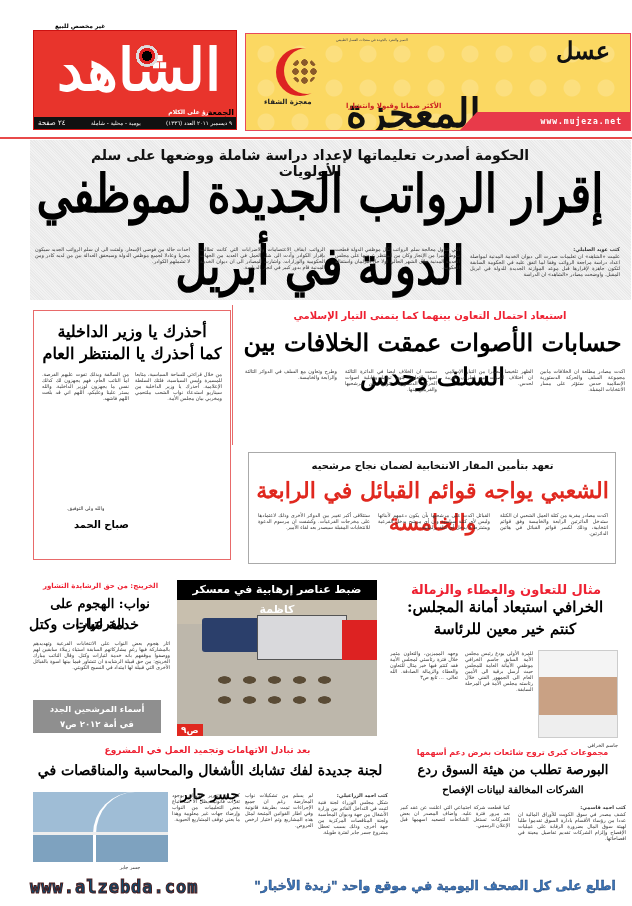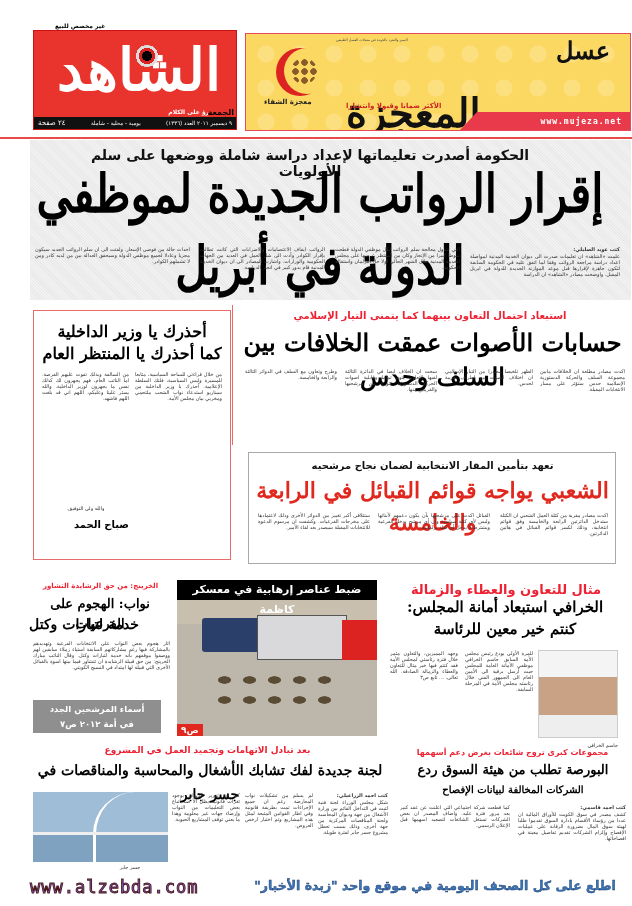--- a/index.html
+++ b/index.html
@@ -159,15 +159,15 @@
 <div class="abs kicker-red" style="left:400px;top:748px;width:225px;font-size:8px;">مجموعات كبرى تروج شائعات بغرض دعم أسهمها</div>
 <div class="abs hl" style="left:398px;top:760px;width:230px;font-size:13px;line-height:20px;">البورصة تطلب من هيئة السوق ردع</div>
 <div class="abs hl" style="left:398px;top:780px;width:230px;font-size:10px;line-height:20px;">الشركات المخالفة لبيانات الإفصاح</div>
 <div class="abs txt" style="left:518px;top:804px;width:108px;height:60px;">
   <p style="font-weight:bold;">كتب احمد قاسمي:</p>
   <p>كشف مصدر في سوق الكويت للأوراق المالية ان عددا من رؤساء الأقسام بادارة السوق تقدموا طلبا لهيئة سوق المال بضرورة الرقابة على عمليات الإفصاح وإلزام الشركات تقديم تفاصيل معينة في افصاحاتها.</p>
 </div>
 <div class="abs txt" style="left:400px;top:804px;width:110px;height:60px;">كما قطعت شركة اجتماعي التي اعلنت عن عقد كبير بعد مرور فترة عليه. واضاف المصدر ان بعض الشركات تستغل الشائعات لتصعيد اسهمها قبل الإعلان الرسمي.</div>
 
 <div class="abs" style="left:0;top:872px;width:632px;height:34px;background:#fff;">
-  <div style="position:absolute;left:18px;top:5px;font-family:'DejaVu Sans Mono',monospace;font-weight:normal;font-size:17px;color:#8b5cf6;-webkit-text-stroke:1px #4a1a1a;direction:ltr;letter-spacing:1px;padding-left:12px;">www.alzebda.com</div>
+  <div style="position:absolute;left:18px;top:5px;font-family:'DejaVu Sans Mono',monospace;font-weight:bold;font-size:17px;color:#0c4a6e;-webkit-text-stroke:1px #4a1a1a;direction:ltr;letter-spacing:1px;padding-left:12px;">www.alzebda.com</div>
   <div style="position:absolute;left:240px;top:6px;width:390px;text-align:center;font-weight:bold;font-size:12.5px;color:#3a74b8;-webkit-text-stroke:0.4px #1f3d6b;">اطلع على كل الصحف اليومية في موقع واحد "زبدة الأخبار"</div>
 </div>
 
 </body></html>

